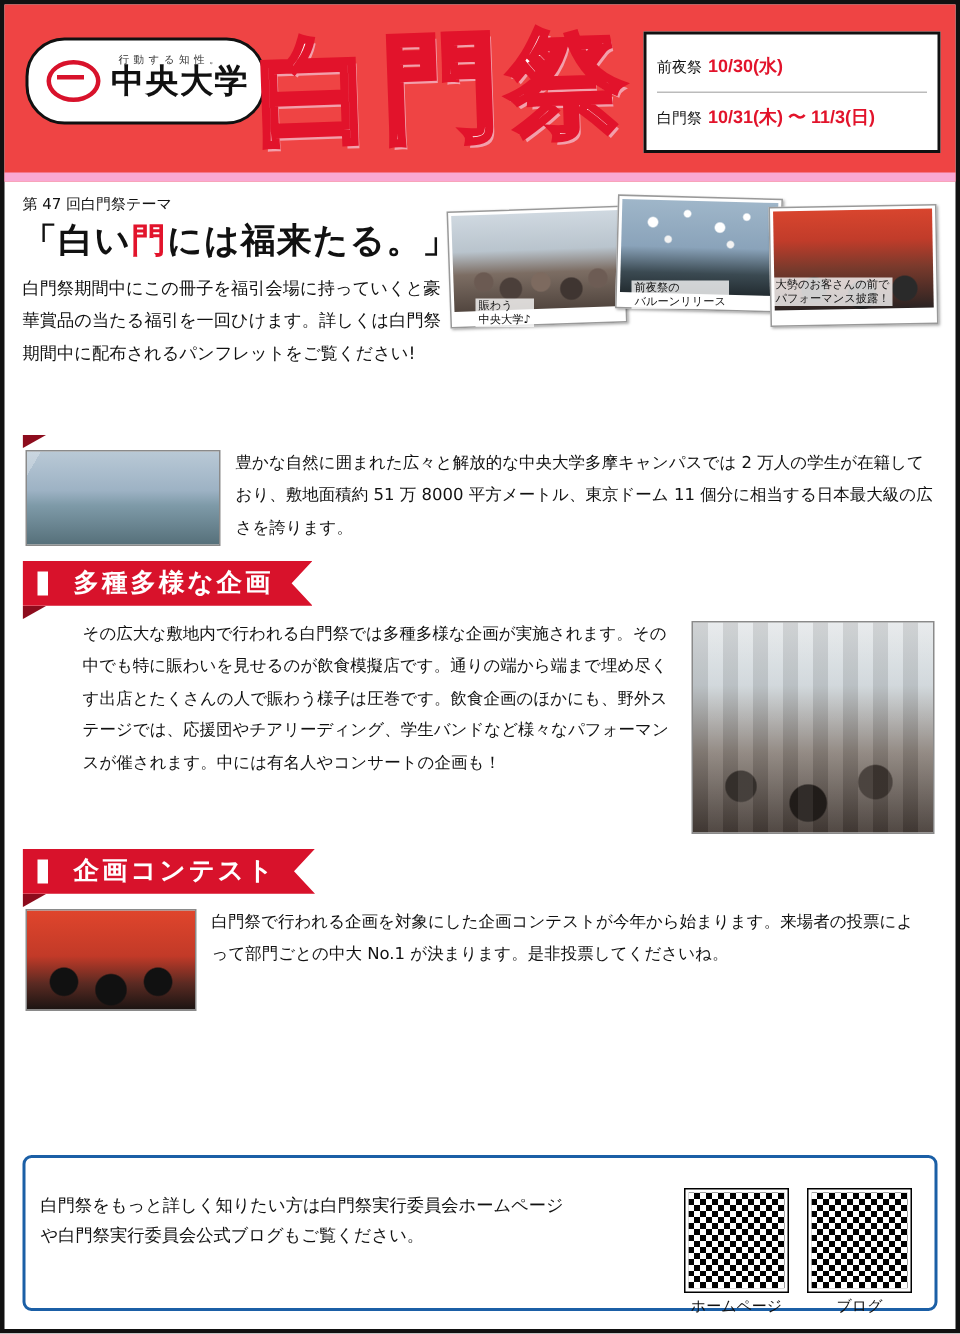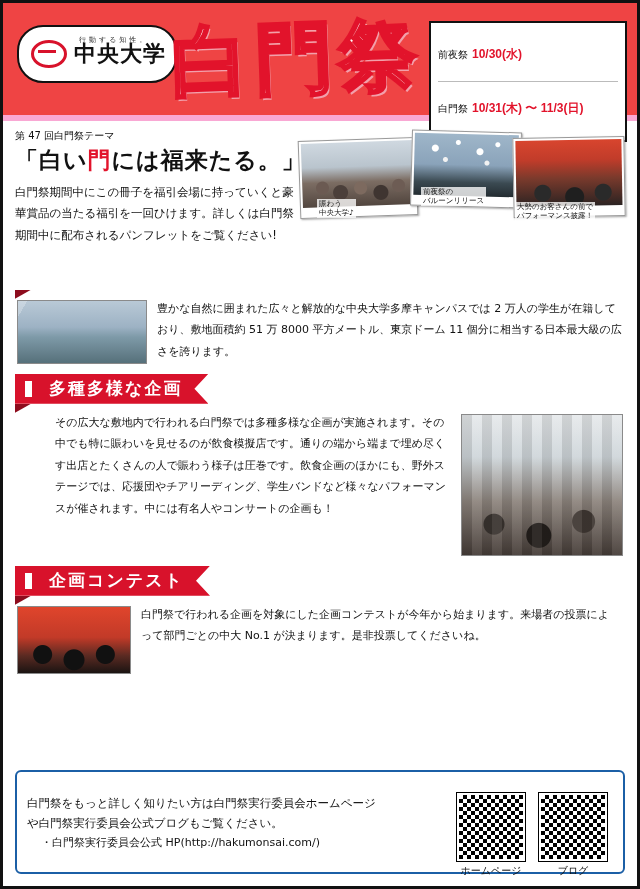--- a/index.html
+++ b/index.html
@@ -98,21 +98,21 @@
     width: 198px;
     border: 2px solid #111;
     background: #fff;
     padding: 5px 7px;
     box-sizing: border-box;
   }
   .date-row {
     display: flex;
     align-items: baseline;
     white-space: nowrap;
-    margin: 18px 0;
+    margin: 8px 0;
   }
   .date-label {
     font-size: 10px;
     color: #111;
     flex: 0 0 auto;
     margin-right: 4px;
   }
   .date-val {
     font-family: Liberation Sans, sans-serif;
     font-size: 12px;
@@ -181,21 +181,21 @@
     position: absolute;
     font-size: 7.5px;
     color: #111;
     background: rgba(255,255,255,.78);
     padding: 0 2px;
     line-height: 1.25;
     white-space: pre-line;
   }
   .c1 { left: 18px;  top: 70px; }
   .c2 { left: 122px; top: 58px; }
-  .c3 { left: 216px; top: 56px; margin-top: 17px; }
+  .c3 { left: 216px; top: 56px; }
 
   
   .img-crowd {
     background:
       radial-gradient(circle at 18% 70%, #6b5a52 0 6px, transparent 7px),
       radial-gradient(circle at 34% 78%, #4b3f3a 0 7px, transparent 8px),
       radial-gradient(circle at 52% 72%, #7d6a5f 0 6px, transparent 7px),
       radial-gradient(circle at 70% 80%, #3f3531 0 7px, transparent 8px),
       radial-gradient(circle at 86% 70%, #6d5c54 0 6px, transparent 7px),
       linear-gradient(#cfd8e0 0%, #b9c4cd 38%, #7c6d63 62%, #52463f 100%);
@@ -414,21 +414,20 @@
   </div>
   <div class="row sec3">
     <div class="photo img-dance"></div>
     <div class="text">白門祭で行われる企画を対象にした企画コンテストが今年から始まります。来場者の投票によって部門ごとの中大 No.1 が決まります。是非投票してくださいね。</div>
   </div>
 
   <div class="footer">
     <div class="footer-text">
       <div>白門祭をもっと詳しく知りたい方は白門祭実行委員会ホームページ</div>
       <div>や白門祭実行委員会公式ブログもご覧ください。</div>
-      <div class="ind">・白門祭実行委員会公式 HP(http://hakumonsai.com/)</div>
     </div>
     <div class="qr-area">
       <div class="qr-item">
         <div class="qr"></div>
         <div class="qr-label">ホームページ</div>
       </div>
       <div class="qr-item">
         <div class="qr"></div>
         <div class="qr-label">ブログ</div>
       </div>

